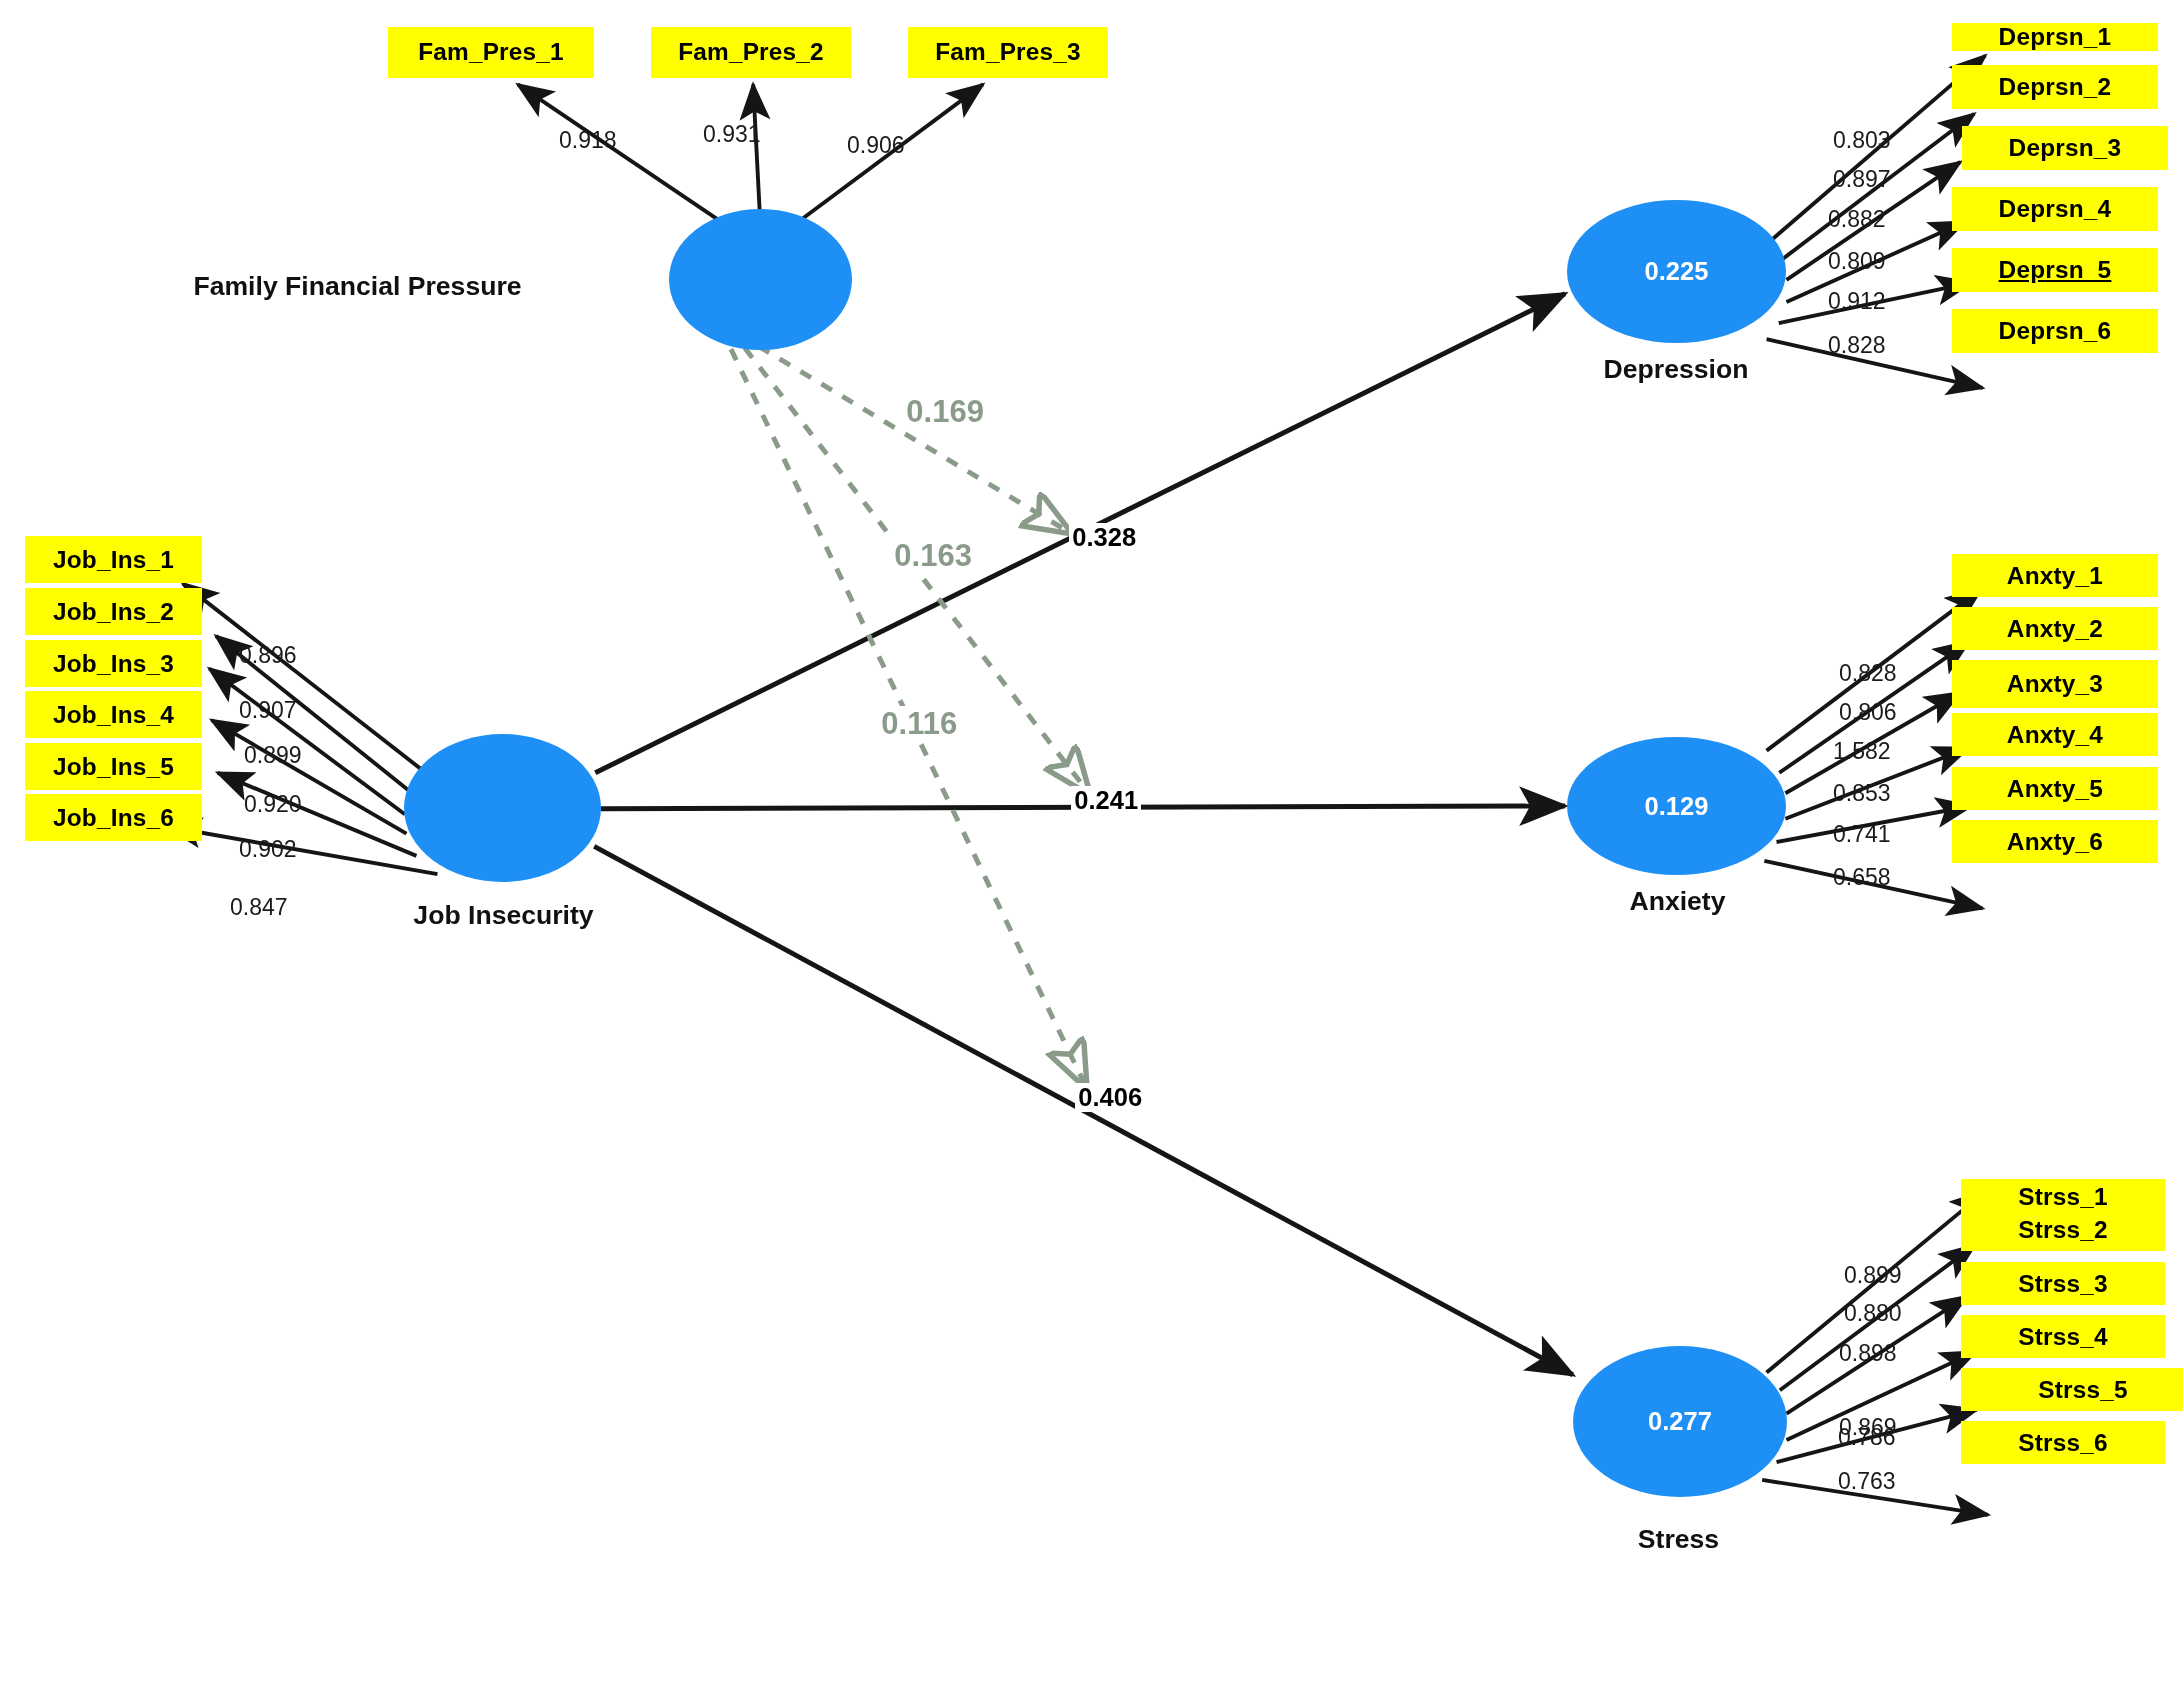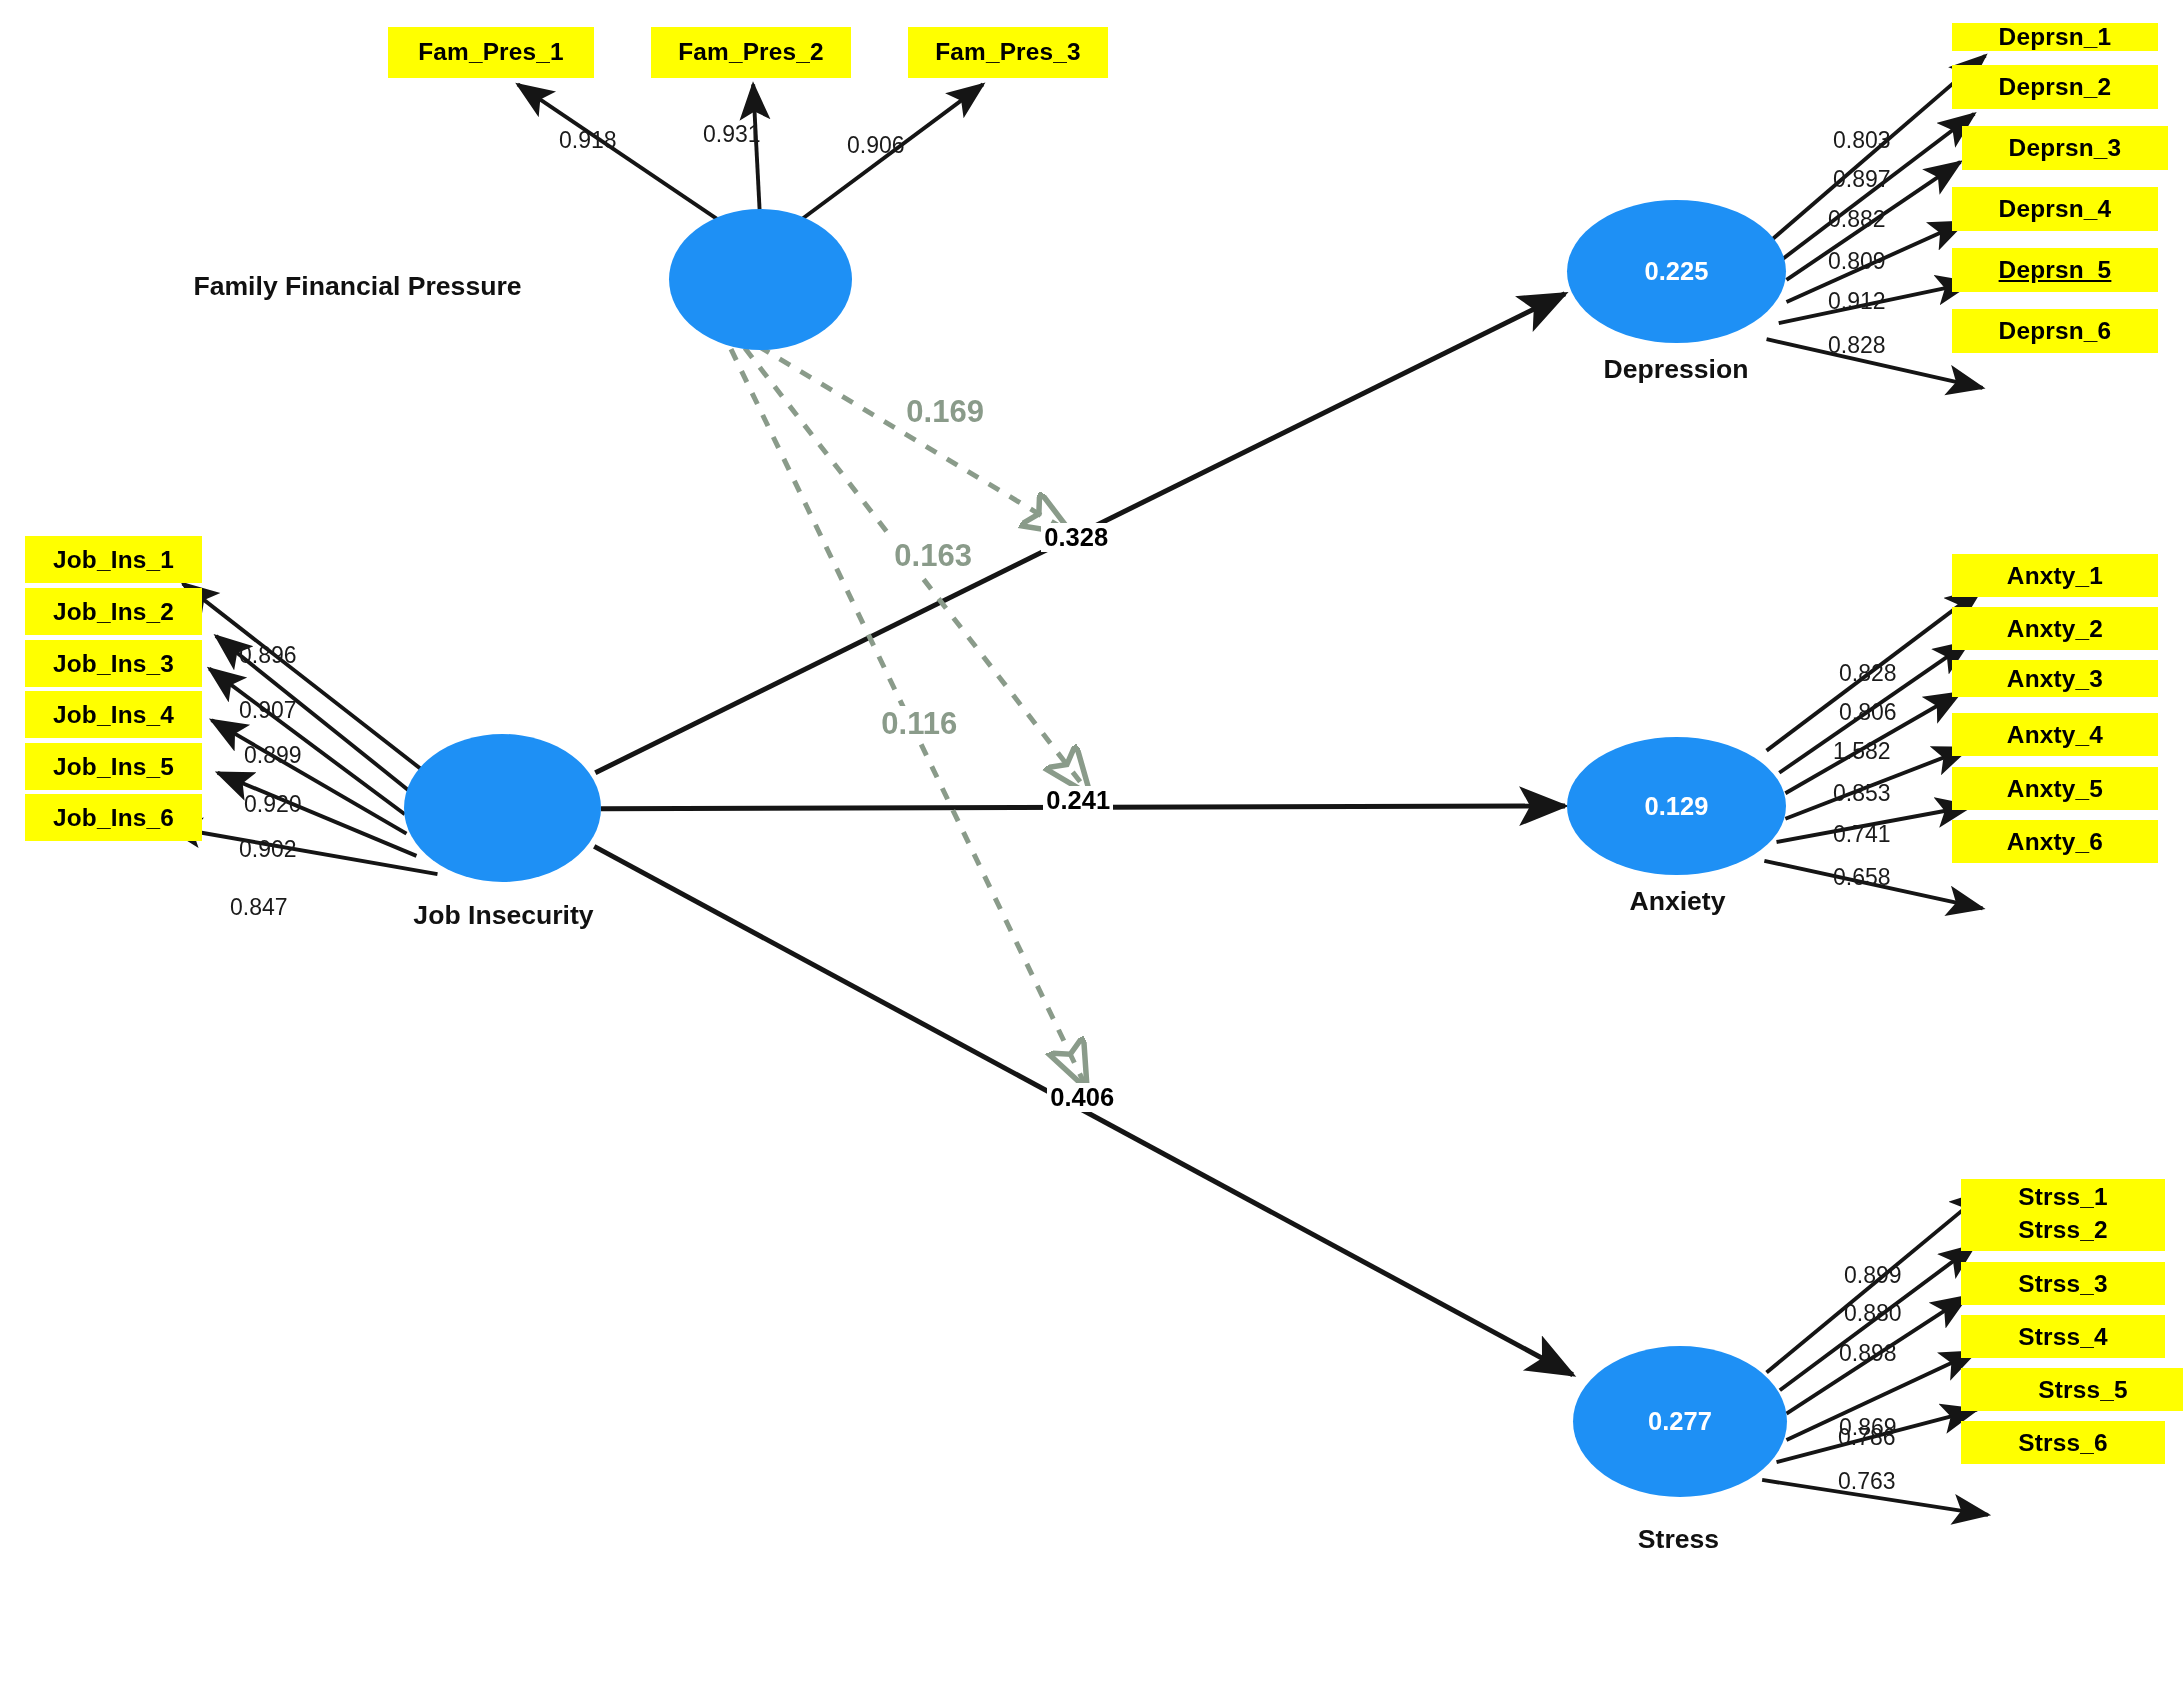--- a/index.html
+++ b/index.html
@@ -49,20 +49,21 @@
     background:transparent;
   }
   .path-label{
     position:absolute;
     color:#000000;
     font-size:25.5px;
     font-weight:700;
     white-space:nowrap;
     background:#ffffff;
     padding:0 3.3px;
+    margin-left:28px;
   }
   .mod-label{
     position:absolute;
     color:#8A9B8A;
     font-size:31px;
     font-weight:600;
     white-space:nowrap;
     background:#ffffff;
     padding:0 3.3px;
   }
@@ -222,21 +223,21 @@
       <span>0.129</span>
     </div>
   <div class="lv-name" style="left:1578px; top:886px; width:199px;">Anxiety</div>
 
   <div class="ind-box" style="left:1952px; top:554px; width:206px; height:43px;">
       <span>Anxty_1</span>
     </div>
   <div class="ind-box" style="left:1952px; top:607px; width:206px; height:43px;">
       <span>Anxty_2</span>
     </div>
-  <div class="ind-box" style="left:1952px; top:660px; width:206px; height:37px;">
+  <div class="ind-box" style="left:1952px; top:660px; width:206px; height:48px;">
       <span>Anxty_3</span>
     </div>
   <div class="ind-box" style="left:1952px; top:713px; width:206px; height:43px;">
       <span>Anxty_4</span>
     </div>
   <div class="ind-box" style="left:1952px; top:767px; width:206px; height:43px;">
       <span>Anxty_5</span>
     </div>
   <div class="ind-box" style="left:1952px; top:820px; width:206px; height:43px;">
       <span>Anxty_6</span>

